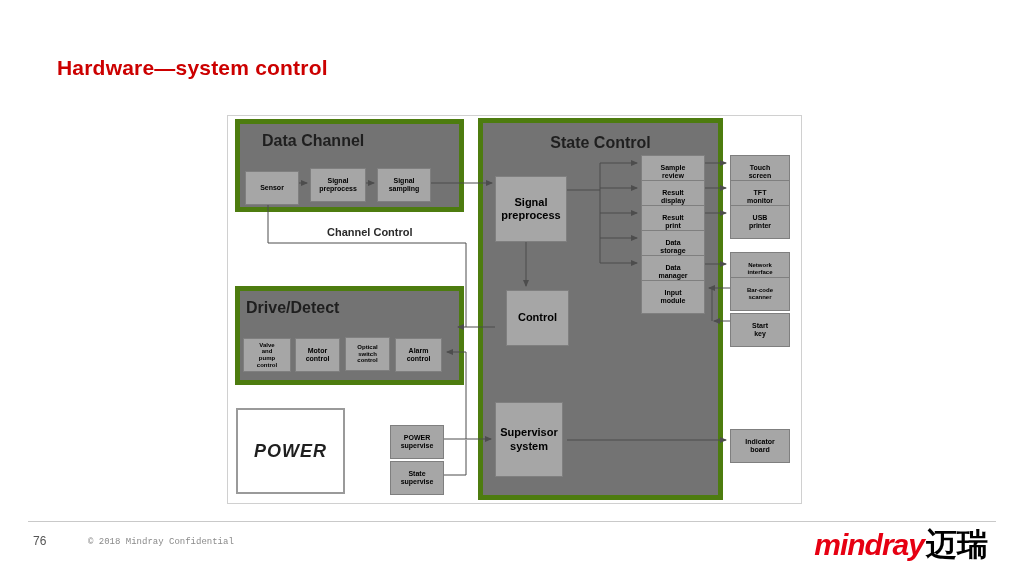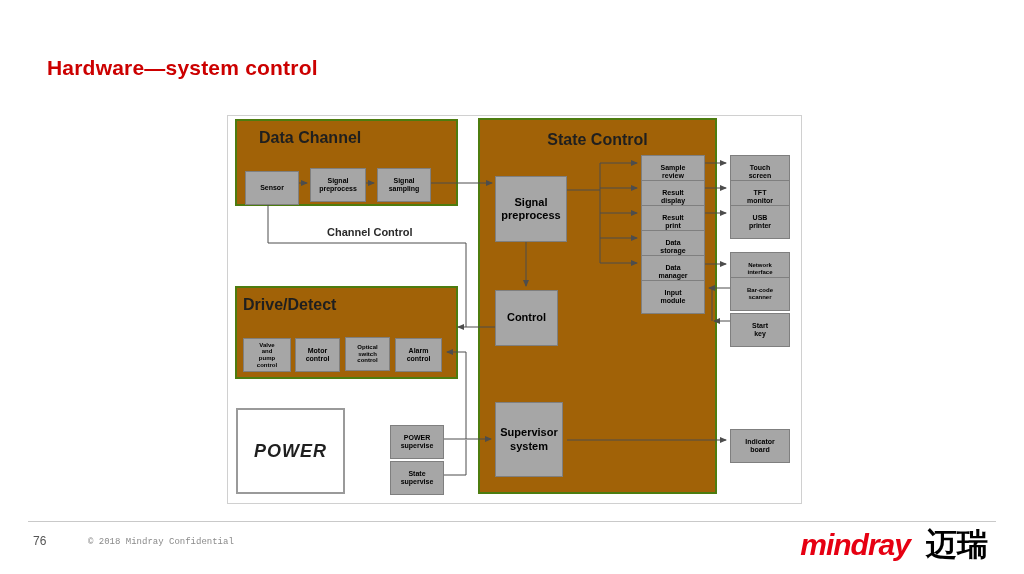--- a/index.html
+++ b/index.html
@@ -3,46 +3,46 @@
 <meta charset="utf-8">
 <style>
   html,body{margin:0;padding:0;}
   body{
     width:1024px;height:574px;
     font-family:"Liberation Sans","DejaVu Sans",sans-serif;
     background:#ffffff;position:relative;overflow:hidden;
   }
   .slide{position:absolute;left:0;top:0;width:1024px;height:574px;background:#fff;}
   .slide-title{
-    position:absolute;left:47px;top:56px;margin:0;
+    position:absolute;left:57px;top:56px;margin:0;
     font-size:21px;font-weight:bold;color:#cc0000;letter-spacing:0.2px;
   }
   .canvas{position:absolute;left:227px;top:115px;width:573px;height:387px;
     border:1px solid #d0d0d0;background:#fff;}
-  .grp{position:absolute;border:2px solid #4d7c0f;background:#a16207;}
+  .grp{position:absolute;border:5px solid #4d7c0f;background:#737373;}
   .grp-title{position:absolute;font-weight:bold;color:#1f1f1f;font-size:16px;white-space:nowrap;}
   .node{
     position:absolute;background:#a6a6a6;border:1px solid #7f7f7f;
     display:flex;align-items:center;justify-content:center;text-align:center;
     font-weight:bold;color:#000;line-height:1.12;padding:16px;box-sizing:border-box;
   }
   .f7{font-size:7px;}
   .f6{font-size:6px;}
   .big{font-size:11px;line-height:1.2;}
   .power-box{
     position:absolute;left:236px;top:408px;width:105px;height:82px;
     border:2px solid #9a9a9a;background:#fff;display:flex;align-items:center;justify-content:center;
     font-size:18px;font-weight:bold;color:#1f1f1f;letter-spacing:1px;font-style:italic;
   }
   .plain-label{position:absolute;font-size:11px;color:#2a2a2a;font-weight:bold;text-align:right;}
   .wires{position:absolute;left:0;top:0;pointer-events:none;}
   .footer-rule{position:absolute;left:28px;right:28px;top:521px;height:0;border-top:1px solid #c9c9c9;}
   .page-num{position:absolute;left:33px;top:534px;font-size:12px;color:#555;}
   .confidential{position:absolute;left:88px;top:537px;font-size:9px;color:#8a8a8a;font-family:Liberation Mono, monospace;}
-  .logo{position:absolute;right:36px;top:524px;display:flex;align-items:baseline;gap:16px;margin-left:37px;}
+  .logo{position:absolute;right:36px;top:524px;display:flex;align-items:baseline;gap:2px;margin-left:37px;}
   .logo-latin{font-size:30px;font-weight:bold;color:#e60012;letter-spacing:-1px;font-style:italic;}
   .logo-cjk{font-size:31px;font-weight:bold;color:#000000;}
 </style>
 </head>
 <body>
 
 <div class="slide">
 
   <h1 class="slide-title">Hardware—system control</h1>
 
@@ -110,21 +110,21 @@
   <div class="node f7" style="left:295px;top:338px;width:45px;height:28px">Motor control</div>
   <div class="node f6" style="left:345px;top:337px;width:45px;height:30px">Optical switch control</div>
   <div class="node f7" style="left:395px;top:338px;width:47px;height:28px">Alarm control</div>
 
   <div class="power-box">POWER</div>
 
   <div class="node f7" style="left:390px;top:425px;width:54px;height:28px">POWER supervise</div>
   <div class="node f7" style="left:390px;top:461px;width:54px;height:28px">State supervise</div>
 
   <div class="node big" style="left:495px;top:176px;width:72px;height:66px">Signal preprocess</div>
-  <div class="node big" style="left:495px;top:290px;width:63px;height:56px">Control</div>
+  <div class="node big" style="left:506px;top:290px;width:63px;height:56px">Control</div>
   <div class="node big" style="left:495px;top:402px;width:68px;height:75px">Supervisor system</div>
 
   <div class="node f7" style="left:641px;top:155px;width:64px;height:17px">Sample review</div>
   <div class="node f7" style="left:641px;top:180px;width:64px;height:17px">Result display</div>
   <div class="node f7" style="left:641px;top:205px;width:64px;height:17px">Result print</div>
   <div class="node f7" style="left:641px;top:230px;width:64px;height:17px">Data storage</div>
   <div class="node f7" style="left:641px;top:255px;width:64px;height:17px">Data manager</div>
   <div class="node f7" style="left:641px;top:280px;width:64px;height:17px">Input module</div>
 
   <div class="node f7" style="left:730px;top:155px;width:60px;height:17px">Touch screen</div>

